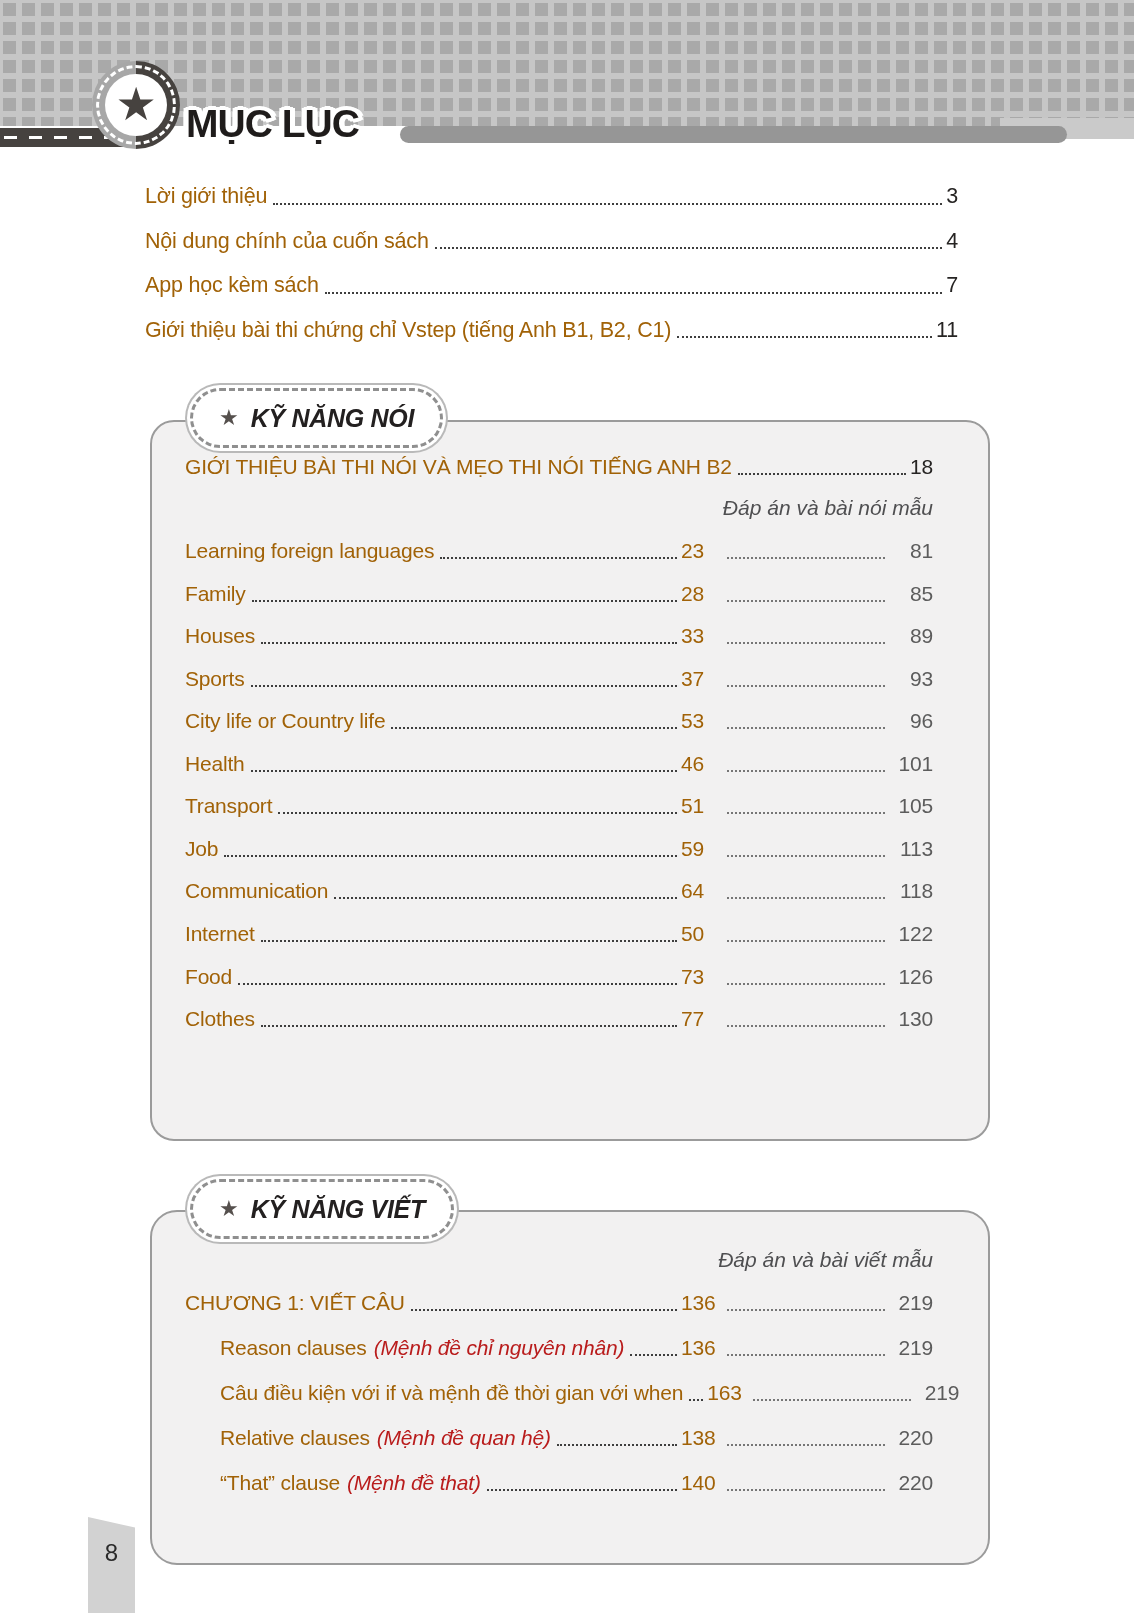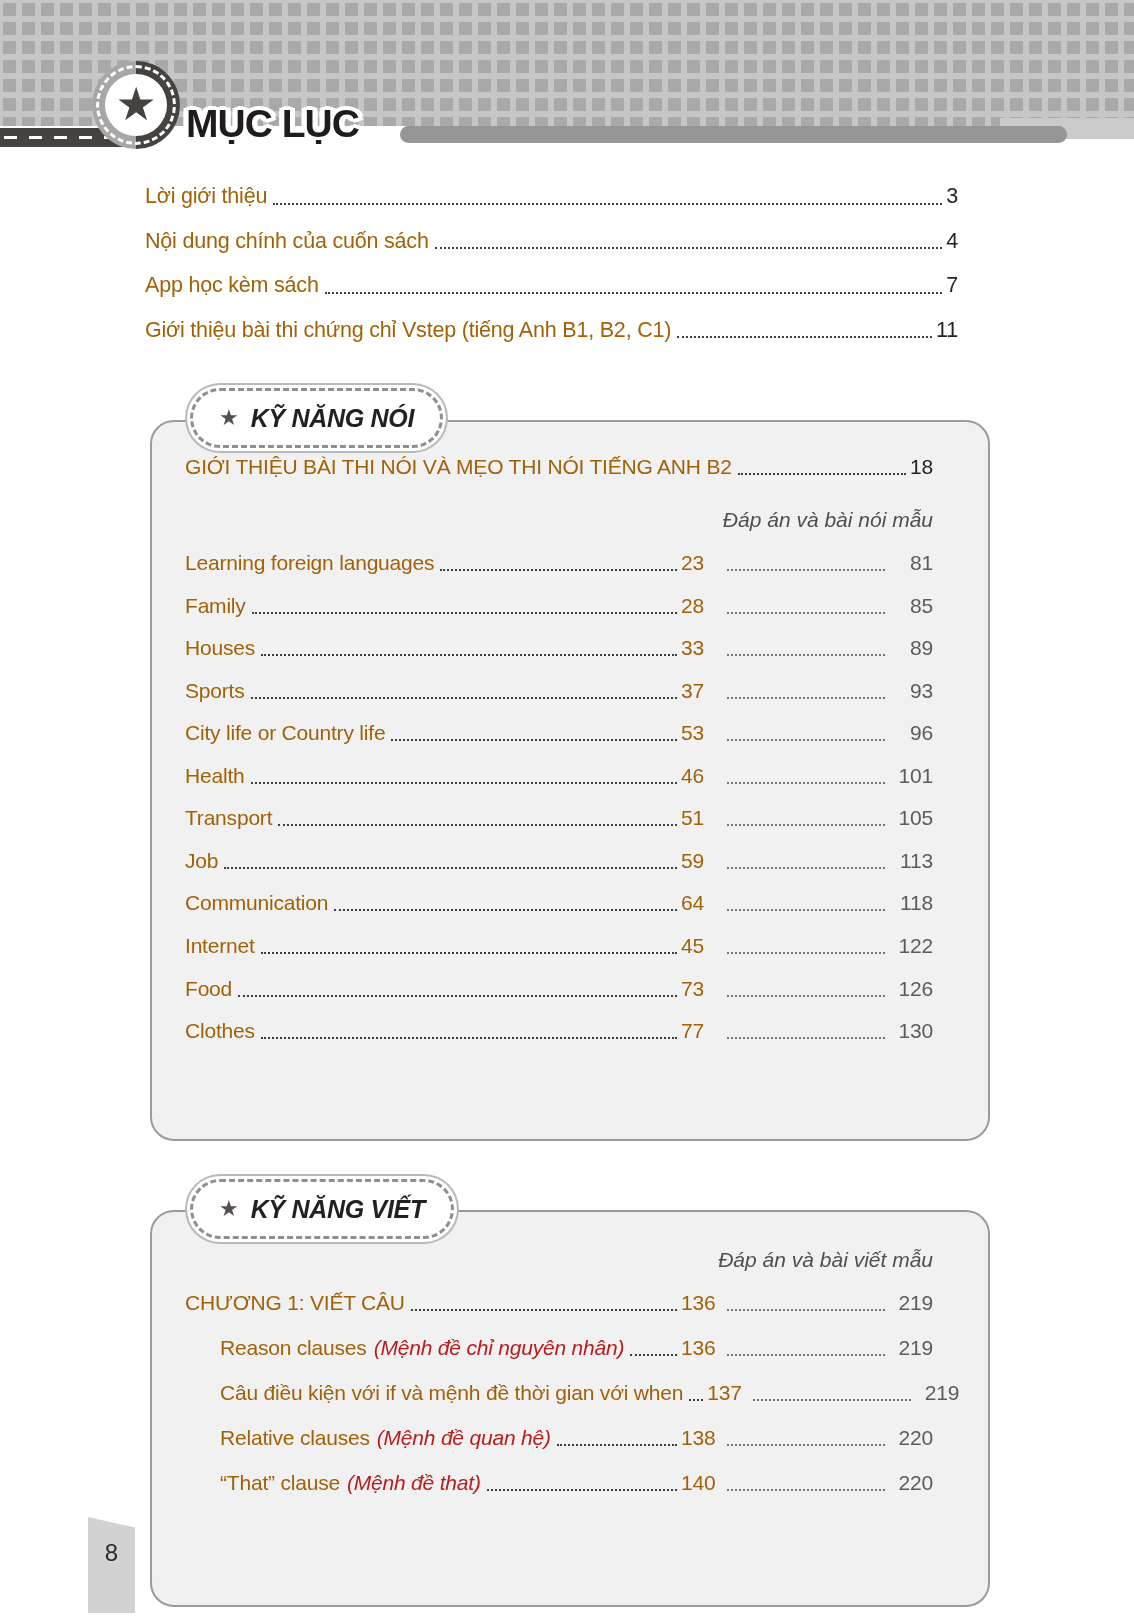--- a/index.html
+++ b/index.html
@@ -75,21 +75,21 @@
   .intro-list { position:absolute; left:145px; top:185px; width:813px; }
   .intro-list .trow { margin-bottom:22px; font-size:21.5px; }
 
   
   .skill-box {
     position:absolute; left:150px; width:840px;
     background:#f2f1f1; border:2px solid #9b9b9b; border-radius:24px;
     z-index:1;
   }
   .box-speaking { top:420px; height:721px; }
-  .box-writing  { top:1210px; height:397px; }
+  .box-writing  { top:1210px; height:355px;border-radius:27px; }
   .box-content { padding:34px 55px 0 33px; }
 
   .pill {
     position:absolute; left:190px; height:60px; padding:0 26px;
     background:#ffffff; border:3px dashed #8f8f8f; border-radius:32px;
     box-shadow:0 0 0 3px #ffffff, 0 0 0 5px #b9b9b9;
     display:flex; align-items:center; z-index:5;
   }
   .pill-speaking { top:388px; }
   .pill-writing  { top:1179px; }
@@ -97,21 +97,21 @@
     font-family:"DejaVu Sans",sans-serif; font-size:22px; color:#55504d;
     margin-right:12px; line-height:1;
   }
   .pill .pill-label { font-size:25px; font-weight:bold; color:#232020; letter-spacing:-0.3px; white-space:nowrap;font-style:italic; }
 
   .answers-note {
     text-align:right; font-style:italic; font-size:21px; color:#4f4f51;
     margin:2px 0 20px 0;
   }
   .box-speaking .trow { margin-bottom:20.5px; }
-  .box-speaking .intro-row { margin-bottom:30px; }
+  .box-speaking .intro-row { margin-bottom:18px; }
   .box-writing  .trow { margin-bottom:23px; }
   .trow.indent { margin-left:35px; }
 
   
   .page-tab {
     position:absolute; left:88px; top:1517px; width:47px; height:96px;
     background:#d2d2d2;
     clip-path:polygon(0 0, 100% 11%, 100% 100%, 0 100%);
     display:flex; justify-content:center;
   }
@@ -239,21 +239,21 @@
           <span class="label">Communication</span>
           <span class="dots"></span>
           <span class="p1">64</span>
           <span class="dots2"></span>
           <span class="p2">118</span>
         </div>
 
         <div class="trow">
           <span class="label">Internet</span>
           <span class="dots"></span>
-          <span class="p1">45</span>
+          <span class="p1">50</span>
           <span class="dots2"></span>
           <span class="p2">122</span>
         </div>
 
         <div class="trow">
           <span class="label">Food</span>
           <span class="dots"></span>
           <span class="p1">73</span>
           <span class="dots2"></span>
           <span class="p2">126</span>
@@ -293,21 +293,21 @@
           <span class="dots"></span>
           <span class="p1">136</span>
           <span class="dots2"></span>
           <span class="p2">219</span>
         </div>
 
         <div class="trow indent">
           <span class="label">Câu điều kiện với if và mệnh đề thời gian với when</span>
 
           <span class="dots"></span>
-          <span class="p1">137</span>
+          <span class="p1">163</span>
           <span class="dots2"></span>
           <span class="p2">219</span>
         </div>
 
         <div class="trow indent">
           <span class="label">Relative clauses</span>
           <span class="note">(Mệnh đề quan hệ)</span>
           <span class="dots"></span>
           <span class="p1">138</span>
           <span class="dots2"></span>

